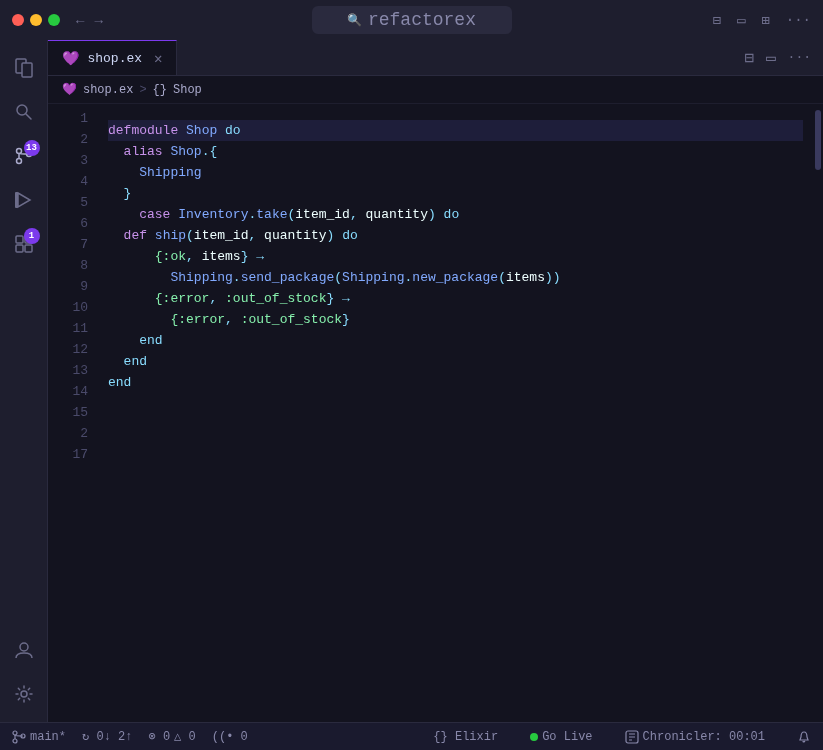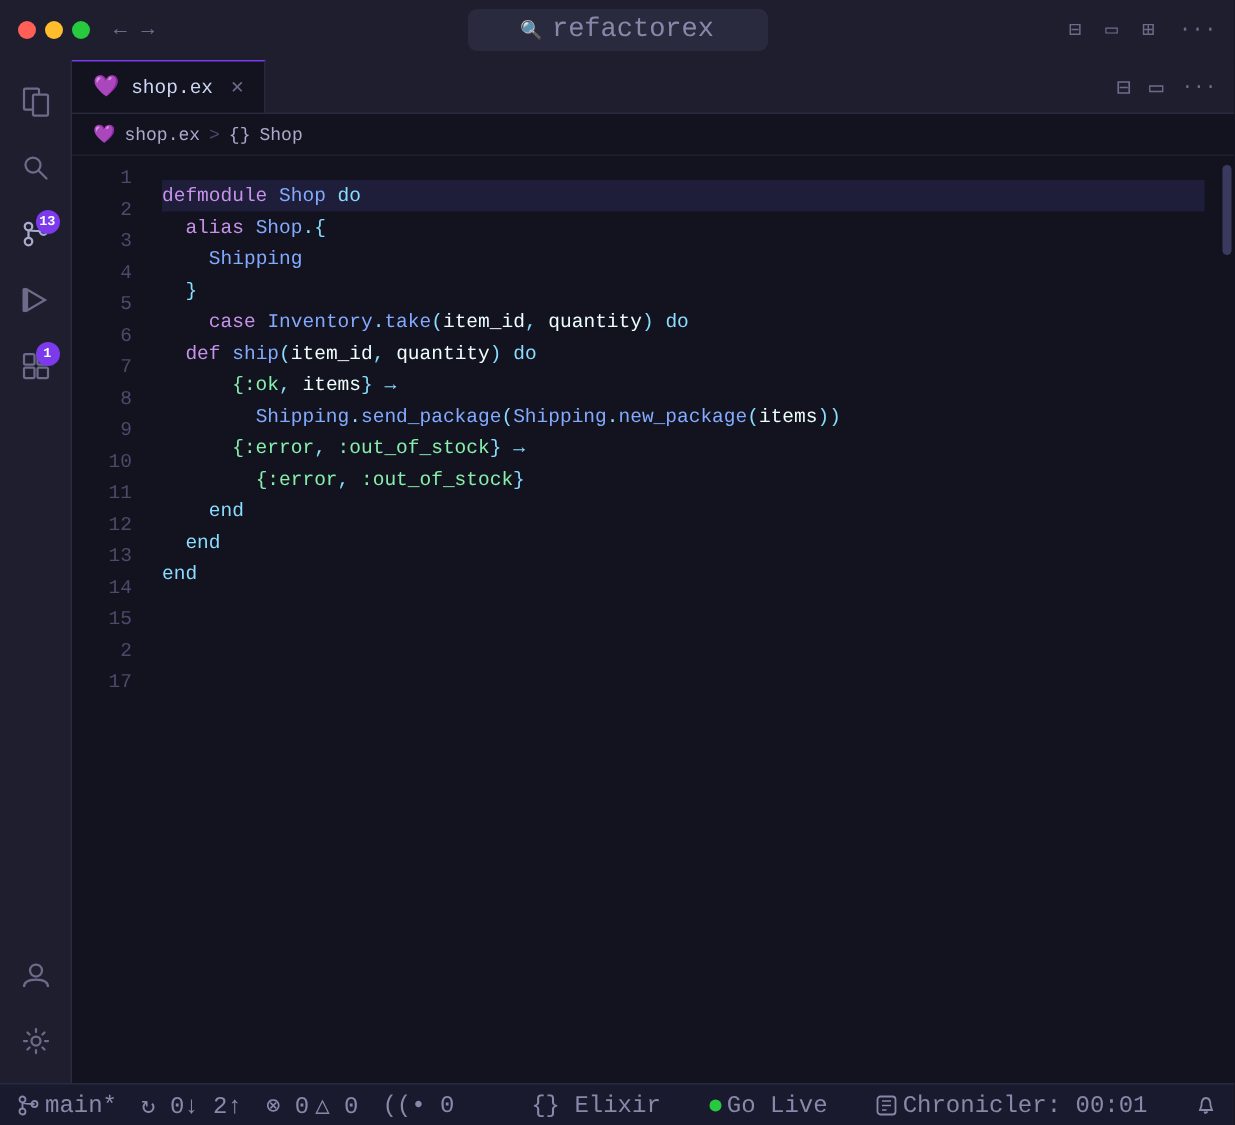--- a/index.html
+++ b/index.html
@@ -236,21 +236,21 @@
 
     
     .statusbar {
       height: 28px;
       background: #1a1a2e;
       border-top: 1px solid #2a2a3e;
       display: flex;
       align-items: center;
       padding: 0 12px;
       gap: 16px;
-      font-size: 16px;
+      font-size: 12px;
       color: #8888aa;
     }
     .status-item {
       display: flex;
       align-items: center;
       gap: 4px;
       cursor: pointer;
     }
     .status-right {
       margin-left: auto;

